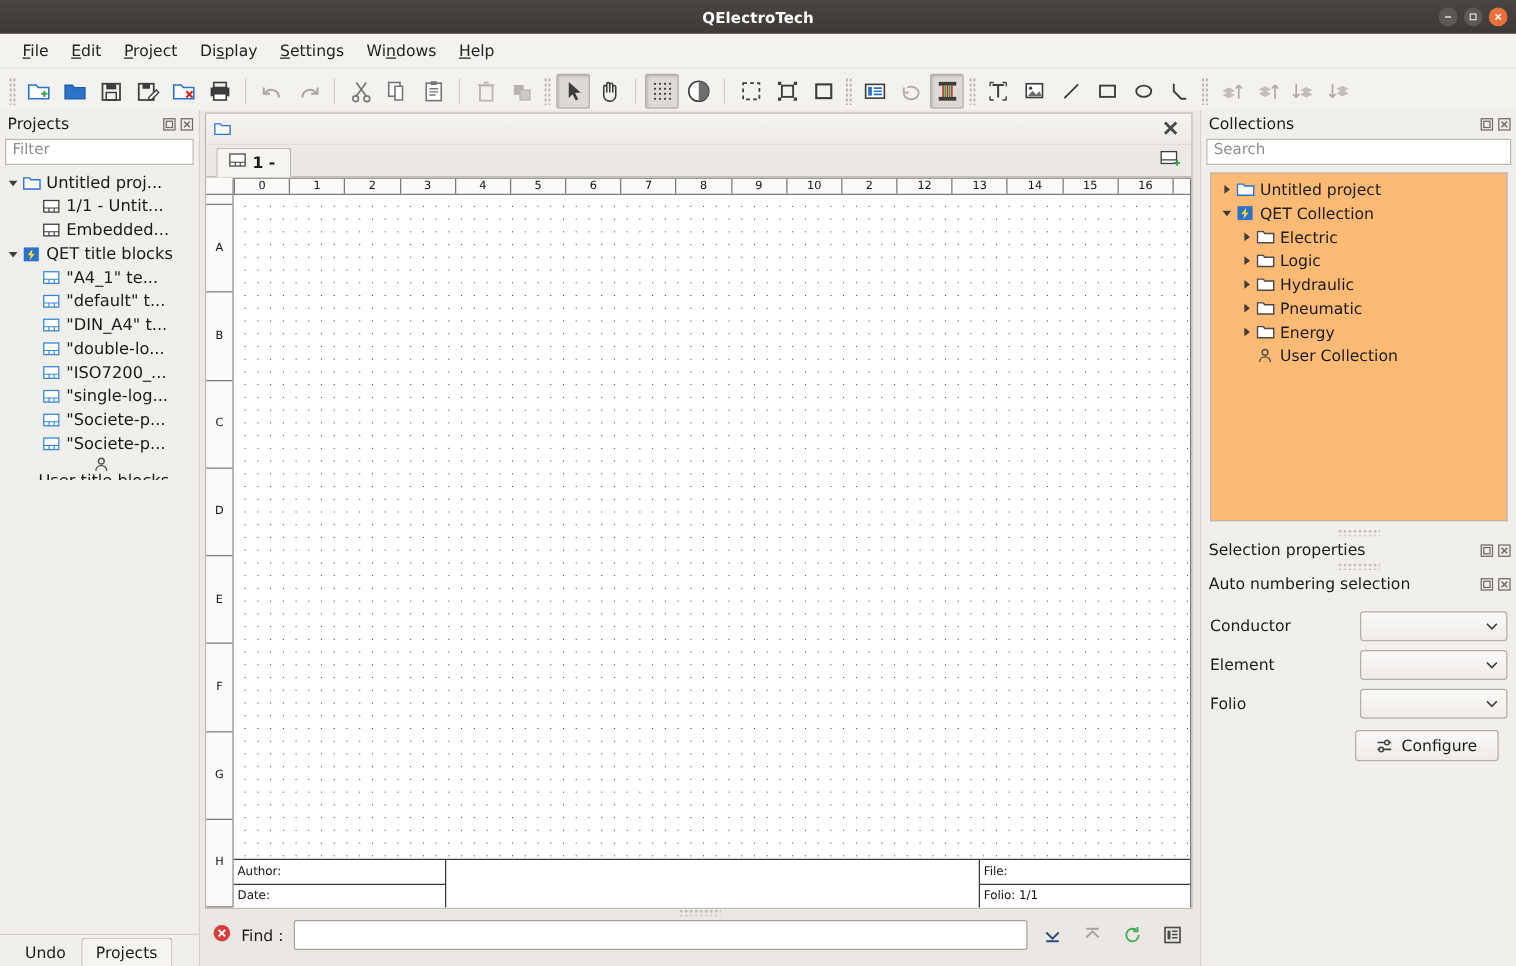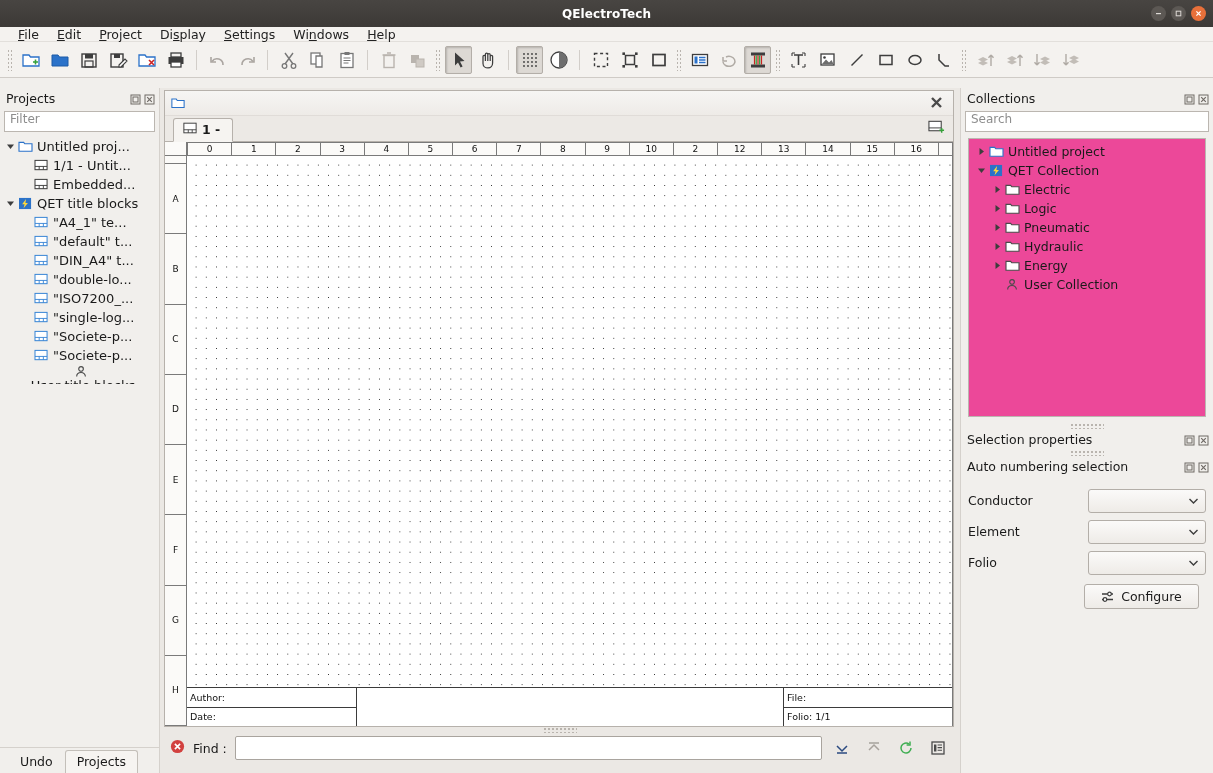--- a/index.html
+++ b/index.html
@@ -28,21 +28,21 @@
   .wbtn {
     width: 15px; height: 15px; border-radius: 50%;
     display: flex; align-items: center; justify-content: center;
     font-size: 9px; color: #3a3734; line-height: 1;
   }
   .wbtn.min, .wbtn.max { background: #5c5854; color: #dcd8d4; }
   .wbtn.close { background: #e8703a; color: #ffffff; font-size: 10px; font-weight: bold; }
 
   
   .menubar {
-    height: 15px; background: #f4f2ef;
+    height: 28px; background: #f4f2ef;
     display: flex; align-items: center; padding-left: 9px;
     border-bottom: 1px solid #e2dfdb;
   }
   .menu-item {
     padding: 3px 9px; font-size: 12.5px; color: #222;
   }
   .menu-item u { text-decoration: underline; }
 
   
   .toolbar {
@@ -185,21 +185,21 @@
   .find-input {
     flex: 1; height: 24px; background: #fff; border: 1px solid #a9a49e;
     border-radius: 2px;
   }
   .find-btn { width: 24px; height: 24px; display: flex; align-items: center; justify-content: center; }
 
   
   .dock-right { width: 253px; background: #f1efec; display: flex; flex-direction: column;
                 border-left: 1px solid #d5d1cc; }
   .collections-tree {
-    margin: 3px 7px 0 7px; background: #ec4899; border: 1px solid #bbb6b0;
+    margin: 3px 7px 0 7px; background: #fdba74; border: 1px solid #bbb6b0;
     height: 279px; padding-top: 3px; font-size: 12.5px; overflow: hidden;
   }
   .props-section { padding-top: 6px; }
   .autonum-grid { padding: 8px 7px 0 7px; }
   .anrow { display: flex; align-items: center; height: 31px; }
   .anlabel { width: 120px; font-size: 12.5px; }
   .combo {
     flex: 1; height: 24px; background: linear-gradient(180deg,#fbfaf9,#eeebe7);
     border: 1px solid #b3aea8; border-radius: 3px;
     display: flex; align-items: center; justify-content: flex-end; padding-right: 7px;
@@ -894,34 +894,34 @@
             <span class="arr">
               <svg width="9" height="9" viewBox="0 0 9 9">
                 <path d="M2.5 1v7l4.5-3.5z" fill="#3d3d3d"></path>
               </svg>
             </span>
             <span class="tw-icon">
               <svg width="15" height="13" viewBox="0 0 16 14">
                 <path d="M1 2.5h5l1.2 1.6H15v8H1z" fill="#fff" stroke="#4a4a4a" stroke-width="1.2"></path>
               </svg>
             </span>
-            <span class="tlabel">Pneumatic</span>
+            <span class="tlabel">Hydraulic</span>
           </div>
           <div class="trow" style="padding-left: 22px;">
             <span class="arr">
               <svg width="9" height="9" viewBox="0 0 9 9">
                 <path d="M2.5 1v7l4.5-3.5z" fill="#3d3d3d"></path>
               </svg>
             </span>
             <span class="tw-icon">
               <svg width="15" height="13" viewBox="0 0 16 14">
                 <path d="M1 2.5h5l1.2 1.6H15v8H1z" fill="#fff" stroke="#4a4a4a" stroke-width="1.2"></path>
               </svg>
             </span>
-            <span class="tlabel">Hydraulic</span>
+            <span class="tlabel">Pneumatic</span>
           </div>
           <div class="trow" style="padding-left: 22px;">
             <span class="arr">
               <svg width="9" height="9" viewBox="0 0 9 9">
                 <path d="M2.5 1v7l4.5-3.5z" fill="#3d3d3d"></path>
               </svg>
             </span>
             <span class="tw-icon">
               <svg width="15" height="13" viewBox="0 0 16 14">
                 <path d="M1 2.5h5l1.2 1.6H15v8H1z" fill="#fff" stroke="#4a4a4a" stroke-width="1.2"></path>

